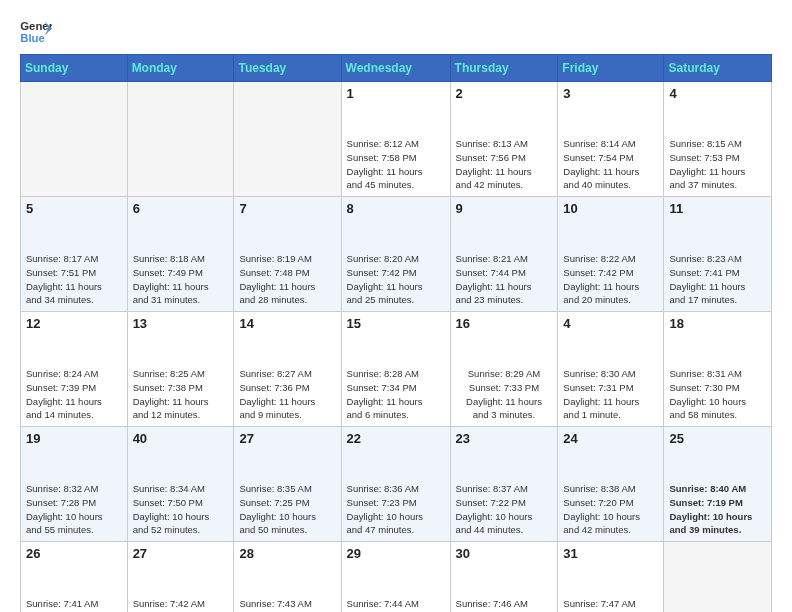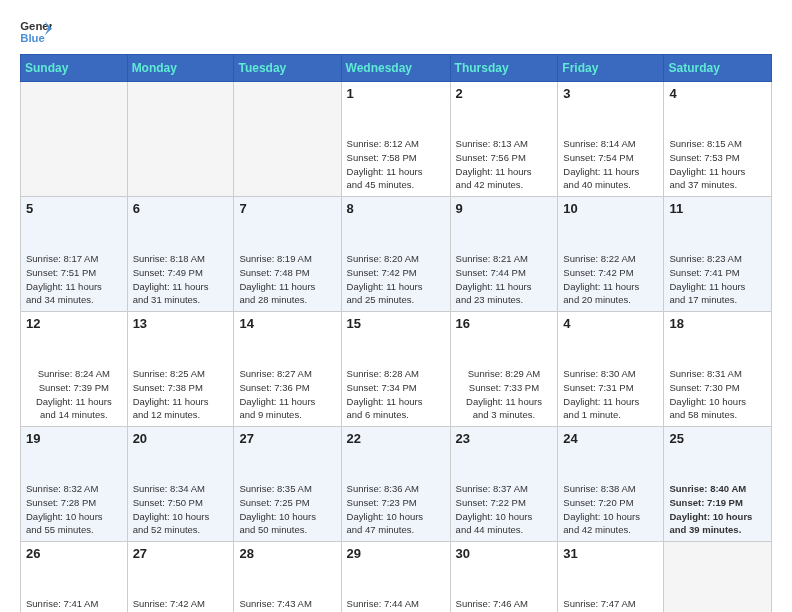--- a/index.html
+++ b/index.html
@@ -204,21 +204,21 @@
             <div class="day-number">11</div>
             <div class="day-info" style="white-space: pre-line;">Sunrise: 8:23 AM
 Sunset: 7:41 PM
 Daylight: 11 hours
 and 17 minutes.</div>
           </td>
         </tr>
         <tr>
           <td>
             <div class="day-number">12</div>
-            <div class="day-info" style="white-space: pre-line; text-align: center;">Sunrise: 8:24 AM
+            <div class="day-info" style="white-space: pre-line;">Sunrise: 8:24 AM
 Sunset: 7:39 PM
 Daylight: 11 hours
 and 14 minutes.</div>
           </td>
           <td>
             <div class="day-number">13</div>
             <div class="day-info" style="white-space: pre-line;">Sunrise: 8:25 AM
 Sunset: 7:38 PM
 Daylight: 11 hours
 and 12 minutes.</div>
@@ -261,21 +261,21 @@
         </tr>
         <tr class="row-alt">
           <td>
             <div class="day-number">19</div>
             <div class="day-info" style="white-space: pre-line;">Sunrise: 8:32 AM
 Sunset: 7:28 PM
 Daylight: 10 hours
 and 55 minutes.</div>
           </td>
           <td>
-            <div class="day-number">20</div>
+            <div class="day-number">40</div>
             <div class="day-info" style="white-space: pre-line;">Sunrise: 8:34 AM
 Sunset: 7:50 PM
 Daylight: 10 hours
 and 52 minutes.</div>
           </td>
           <td>
             <div class="day-number">27</div>
             <div class="day-info" style="white-space: pre-line;">Sunrise: 8:35 AM
 Sunset: 7:25 PM
 Daylight: 10 hours

